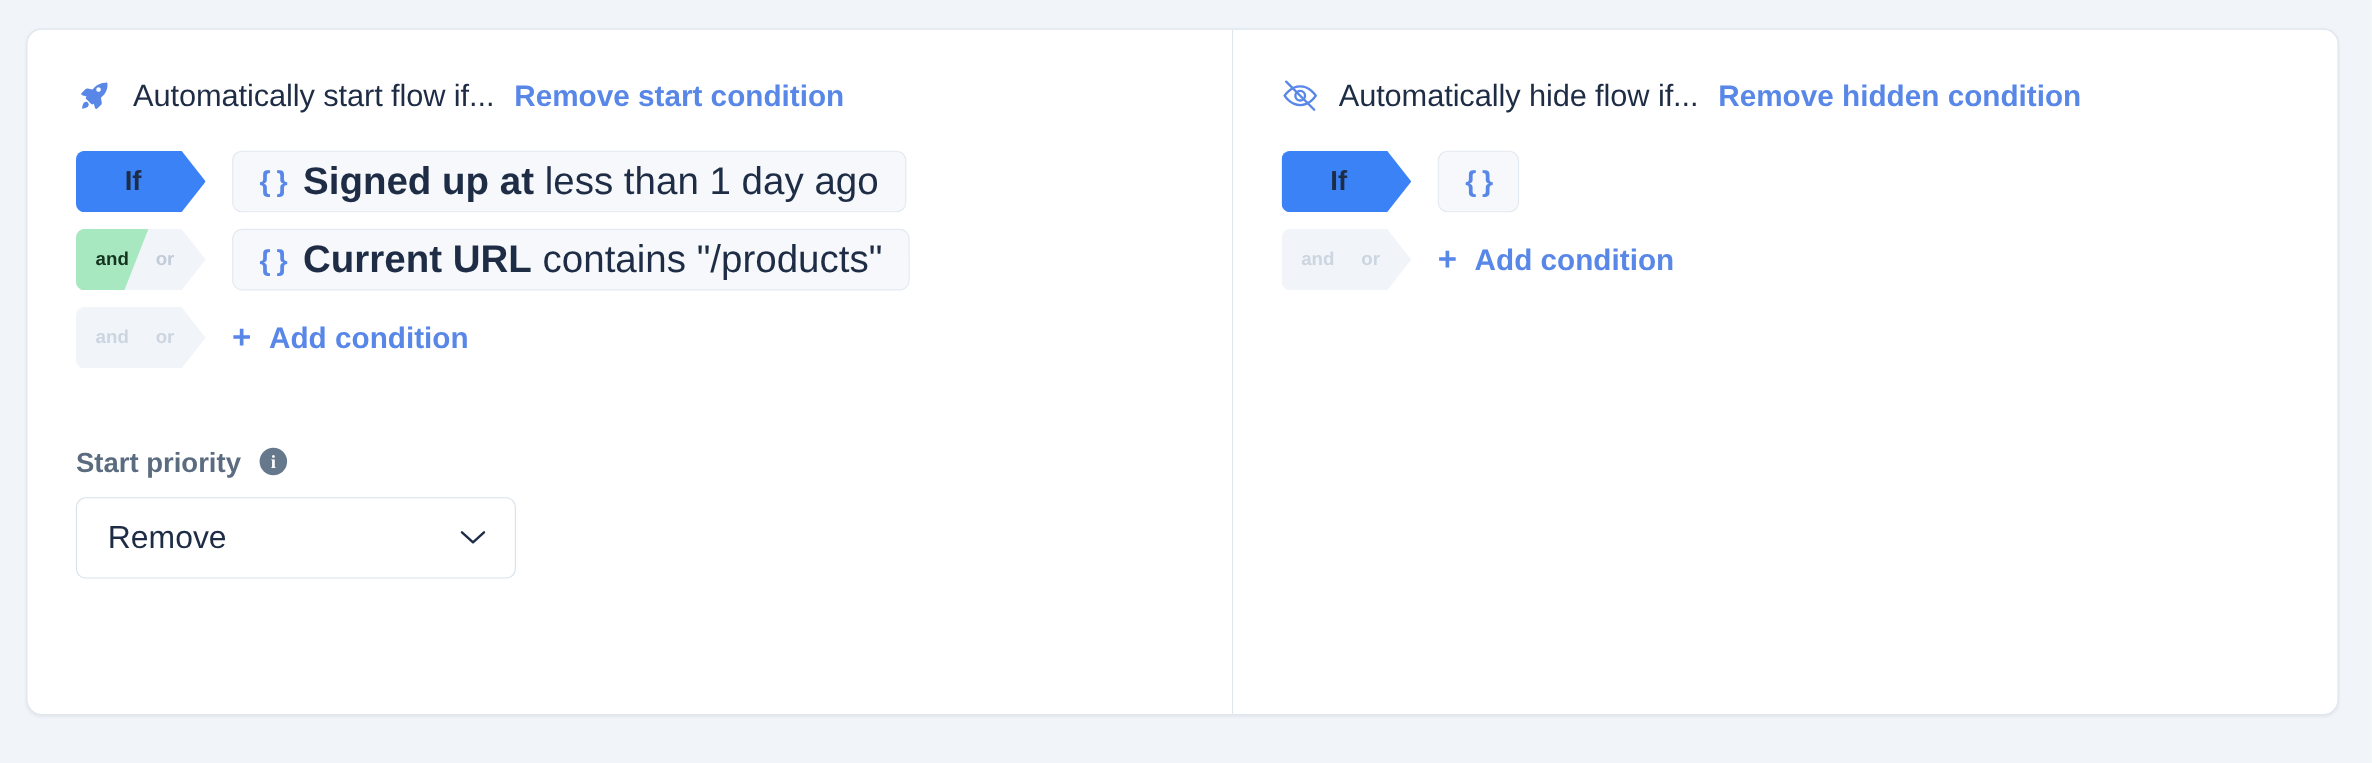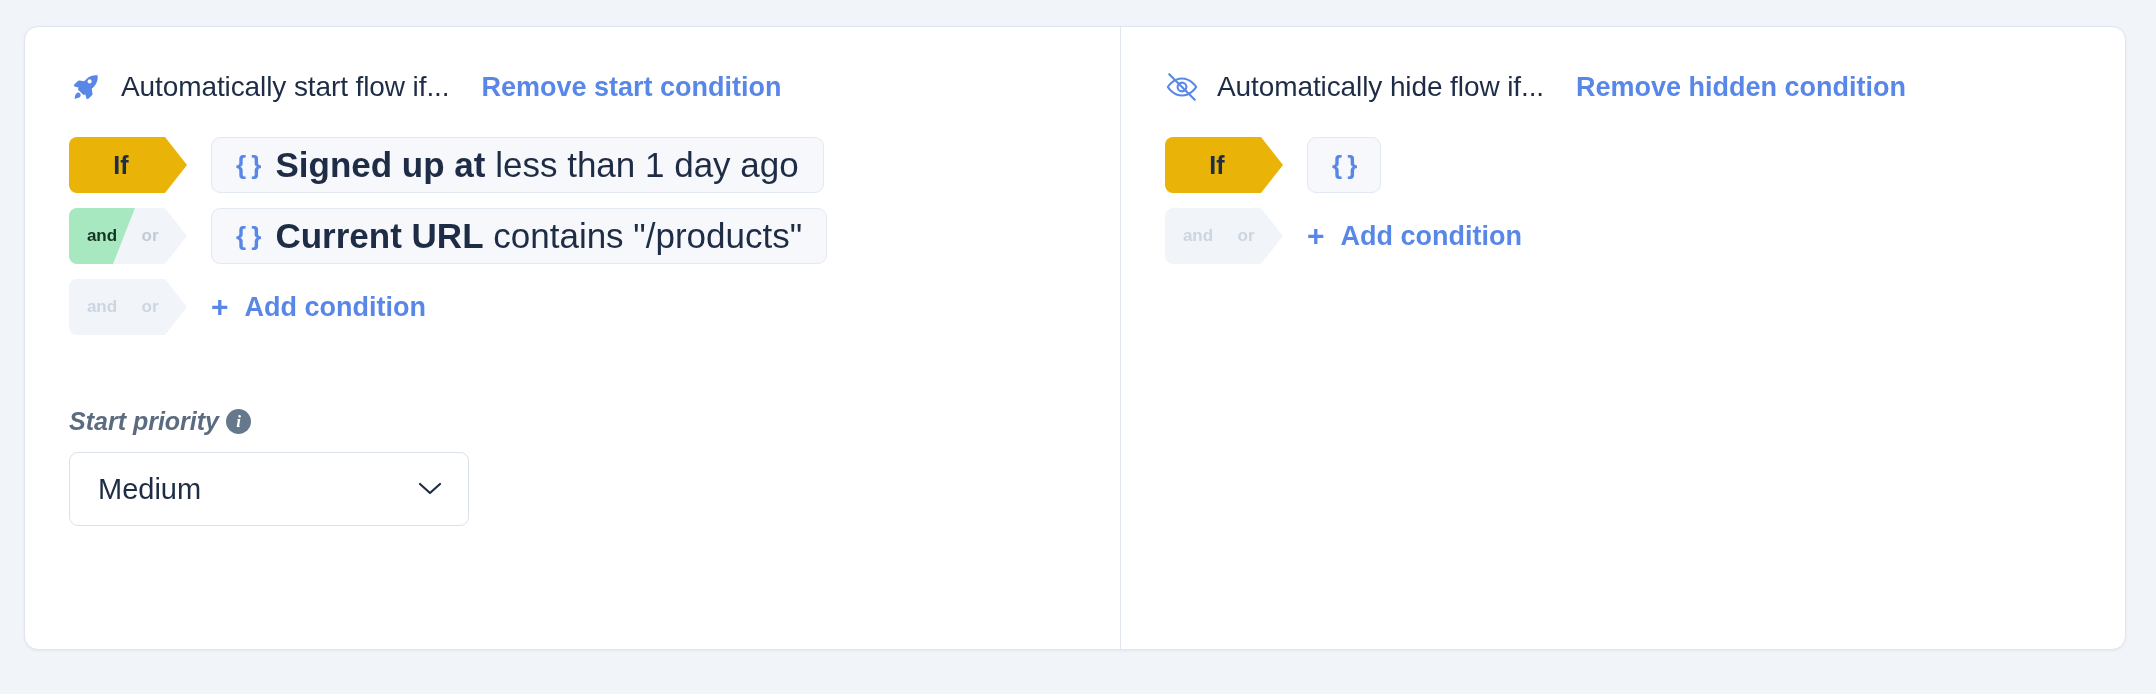--- a/index.html
+++ b/index.html
@@ -76,21 +76,20 @@
     letter-spacing: -0.1px;
     white-space: nowrap;
   }
 
   .header-link {
     font-size: 27px;
     font-weight: bold;
     color: #5887e8;
     white-space: nowrap;
     cursor: pointer;
-    margin-left: 14px;
   }
 
   
   .rows {
     margin-top: 30px;
     display: flex;
     flex-direction: column;
     gap: 15px;
   }
 
@@ -109,21 +108,21 @@
     display: flex;
     align-items: stretch;
     -webkit-clip-path: polygon(0 8px, 0 48px, 0 56px, 96px 56px, 118px 28px, 96px 0, 0 0, 0 8px);
     clip-path: polygon(0% 0%, 96px 0%, 118px 50%, 96px 100%, 0% 100%);
     border-radius: 8px 0 0 8px;
     overflow: hidden;
     background: #f1f5f9;
   }
 
   .connector.if {
-    background: #eab308;
+    background: #3b82f6;
     align-items: center;
     justify-content: center;
   }
 
   .connector .if-text {
     font-size: 25px;
     font-weight: bold;
     color: #1e2d45;
     padding-right: 14px;
   }
@@ -208,24 +207,22 @@
     font-size: 27px;
     font-weight: bold;
     color: #5887e8;
   }
 
   
   .priority-block { margin-top: 72px; }
 
   .priority-label-row {
     display: flex;
-    align-items: center;
-    gap: 7px;
+    gap: 17px;
     margin-bottom: 16px;
-    font-style: italic;
   }
 
   .priority-label {
     font-size: 25px;
     font-weight: bold;
     color: #5b6b80;
   }
 
   .info-icon {
     width: 25px;
@@ -324,21 +321,21 @@
         </div>
 
       </div>
 
       <div class="priority-block">
         <div class="priority-label-row">
           <span class="priority-label">Start priority</span>
           <span class="info-icon">i</span>
         </div>
         <div class="select">
-          <span class="select-value">Medium</span>
+          <span class="select-value">Remove</span>
           <span class="chev">
             <svg width="24" height="14" viewBox="0 0 24 14" fill="none">
               <path d="M2 2 L12 11 L22 2" stroke="#1e2d45" stroke-width="2.2" stroke-linecap="round" stroke-linejoin="round"></path>
             </svg>
           </span>
         </div>
       </div>
 
     </div>
 

